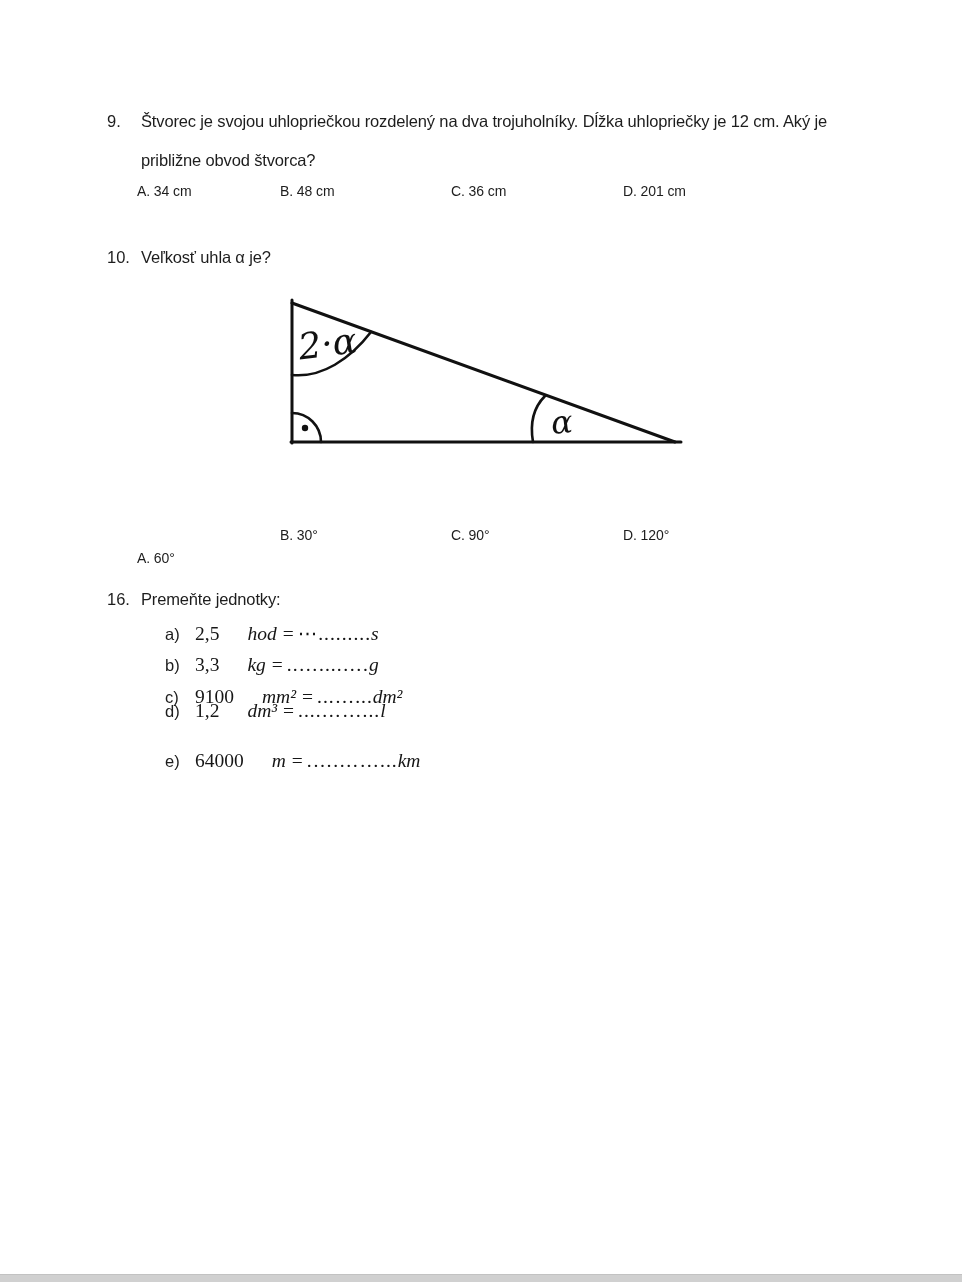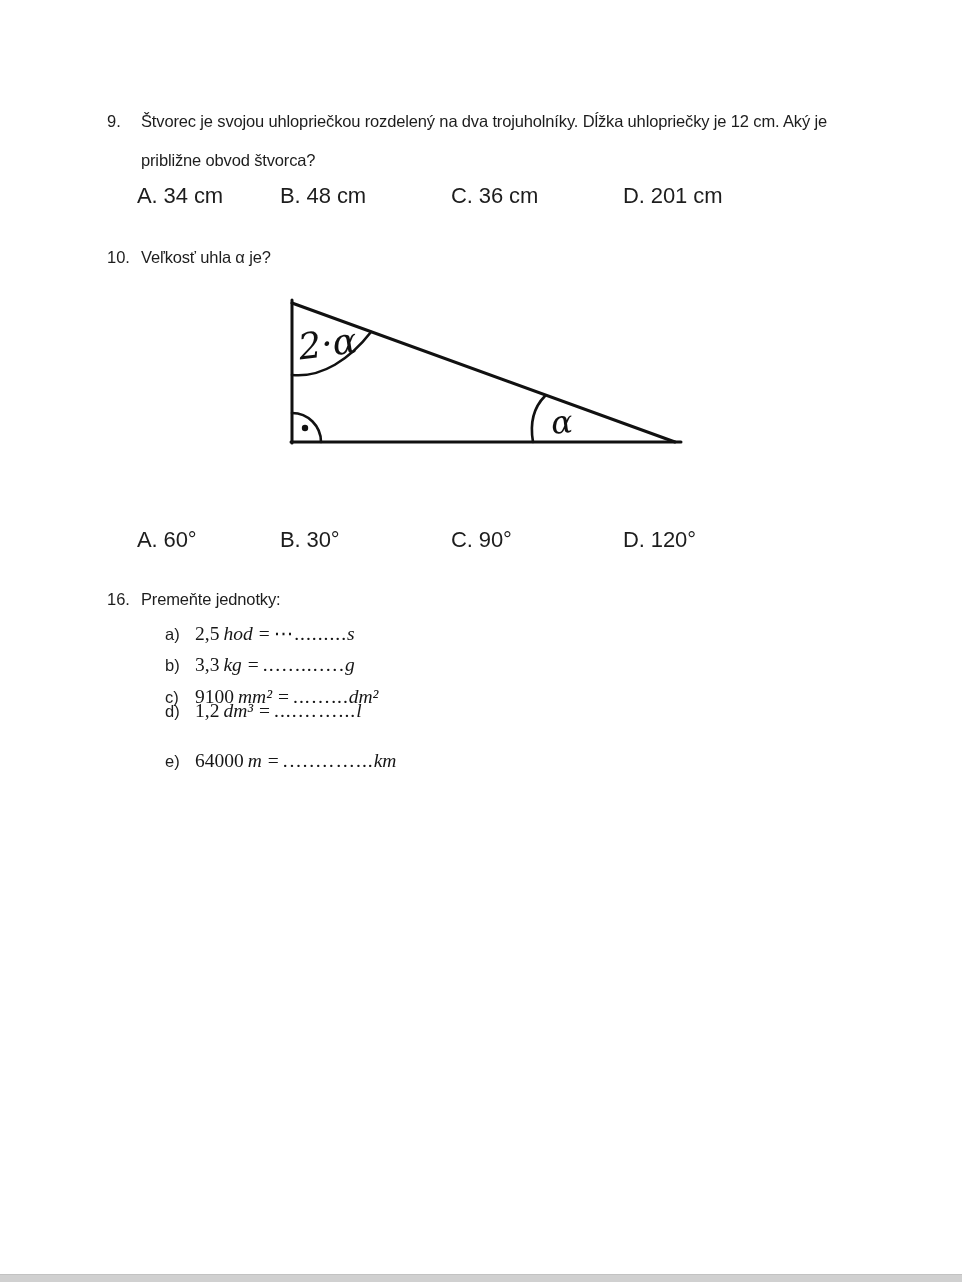--- a/index.html
+++ b/index.html
@@ -25,21 +25,21 @@
   }
   .qline {
     position: absolute;
     left: 141px;
     font-size: 16.5px;
     white-space: nowrap;
     letter-spacing: -0.15px;
   }
   .opt {
     position: absolute;
-    font-size: 22px;
+    font-size: 14px;
     white-space: nowrap;
     letter-spacing: -0.1px;
   }
   .opt-a { left: 137px; }
   .opt-b { left: 280px; }
   .opt-c { left: 451px; }
   .opt-d { left: 623px; }
 
   .fig {
     position: absolute;
@@ -66,21 +66,21 @@
     font-size: 16.5px;
     color: #1d1d1d;
     font-family: "Liberation Sans", sans-serif;
   }
   .math {
     font-family: "Liberation Serif", serif;
     font-size: 19.5px;
     color: #161616;
   }
   .math .val { font-style: normal; text-align: center; }
-  .math .unit { font-style: italic; padding-left: 4px; }
+  .math .unit { font-style: italic; padding-left: 4px; margin-left: 24px; }
   .math .eq { font-style: normal; padding: 0 4px 0 6px; }
   .math .dots { font-style: normal; letter-spacing: 1px; }
   .math .unit-r { font-style: italic; }
 
   .scrollbar {
     position: absolute;
     left: 0;
     right: 0;
     bottom: 0;
     height: 7px;
@@ -118,21 +118,21 @@
         <text x="20" y="64" font-size="36" class="hand-label" transform="rotate(-7 50 50)">2·α</text>
 
         <path d="M 14 121 A 29 29 0 0 1 43 150" stroke="#111111" stroke-width="2.6" fill="none" stroke-linecap="round"></path>
         <circle cx="27" cy="136" r="3.2" fill="#111111"></circle>
 
         <path d="M 255 150 Q 250 121 267 104" stroke="#111111" stroke-width="2.6" fill="none" stroke-linecap="round"></path>
         <text x="273" y="141" font-size="32" class="hand-label" transform="rotate(-5 285 130)">α</text>
       </svg>
     </div>
 
-    <span class="opt opt-a" style="top:527px">A. 60°</span>
+    <span class="opt opt-a" style="top:550px">A. 60°</span>
     <span class="opt opt-b" style="top:527px">B. 30°</span>
     <span class="opt opt-c" style="top:527px">C. 90°</span>
     <span class="opt opt-d" style="top:527px">D. 120°</span>
   </div>
 
   <div>
     <span class="qnum" style="top:590px">16.</span>
     <div class="qline" style="top:590px">Premeňte jednotky:</div>
 
     <div class="conv-row" style="top:622px">

